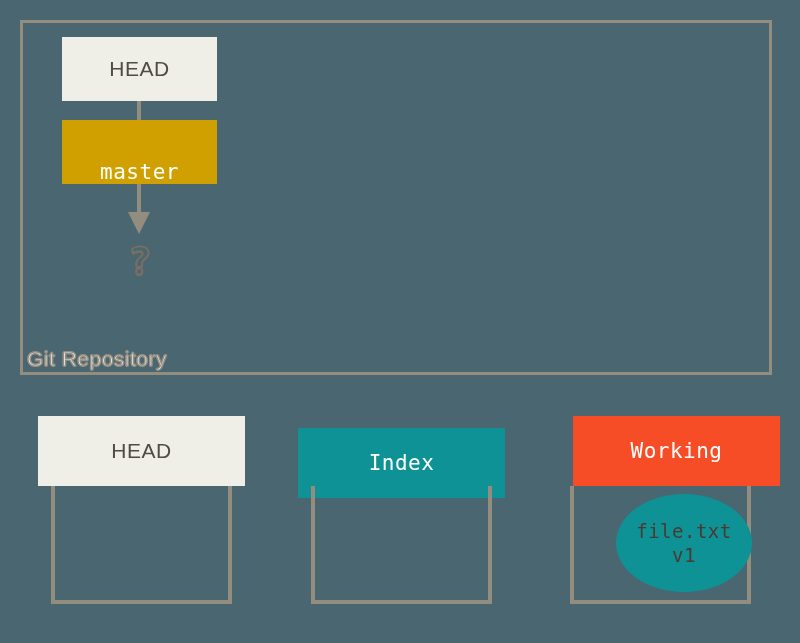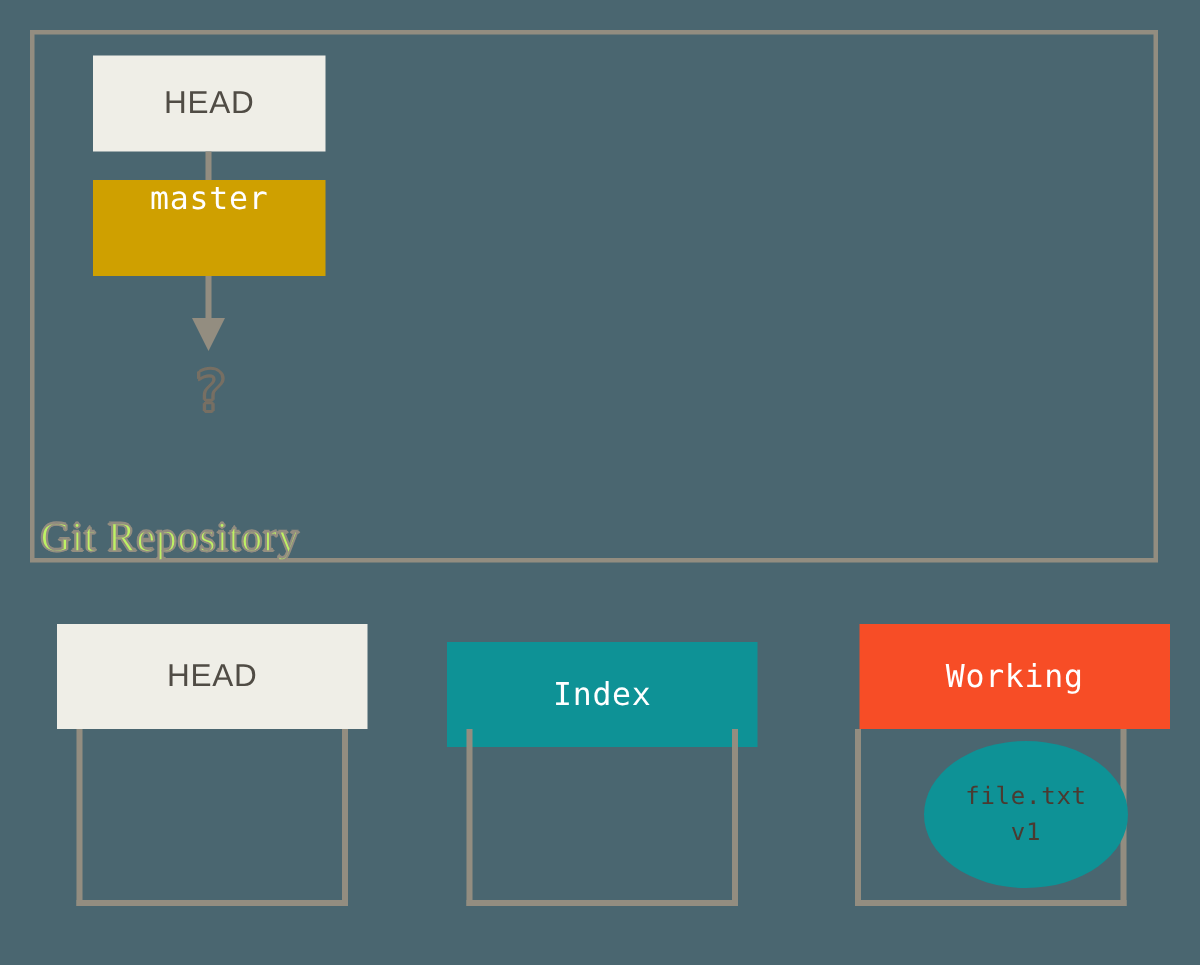--- a/index.html
+++ b/index.html
@@ -30,25 +30,25 @@
     top: 20px;
     width: 752px;
     height: 355px;
     border: 3px solid #938d80;
     box-sizing: border-box;
   }
   .repo-label {
     position: absolute;
     left: 27px;
     top: 347px;
-    font-family: Liberation Serif, serif;
-    font-size: 28px;
+    font-family: Liberation Sans, sans-serif;
+    font-size: 21px;
     line-height: 24px;
     letter-spacing: 0.5px;
-    color: #bef264;
+    color: #e5e5e5;
     -webkit-text-stroke: 1px #938d80;
     text-shadow:
       -1px 0 #938d80, 1px 0 #938d80,
       0 -1px #938d80, 0 1px #938d80;
     white-space: nowrap;
   }
 
   
   .repo-head {
     position: absolute;
@@ -71,21 +71,21 @@
 
   
   .repo-master {
     position: absolute;
     left: 62px;
     top: 120px;
     width: 155px;
     height: 64px;
     background: #cfa000;
     display: flex;
-    align-items: flex-start;
+    align-items: flex-end;
     justify-content: center;
     box-sizing: border-box;
   }
   .repo-master-label {
     font-family: "DejaVu Sans Mono", monospace;
     font-size: 21px;
     color: #ffffff;
     letter-spacing: 0.5px;
   }
 
@@ -245,21 +245,21 @@
     border-radius: 50%;
     background: #0e9296;
     display: flex;
     flex-direction: column;
     align-items: center;
     justify-content: center;
     box-sizing: border-box;
   }
   .file-blob-line {
     font-family: "DejaVu Sans Mono", monospace;
-    font-size: 16px;
+    font-size: 19px;
     line-height: 24px;
     color: #4b3a31;
     letter-spacing: 0.5px;
   }
 </style>
 </head>
 <body>
 
 <div id="canvas">
 

